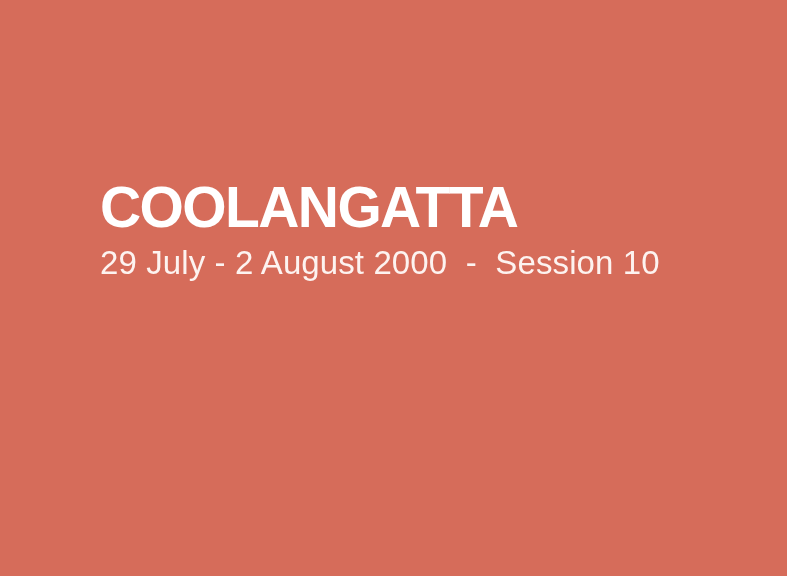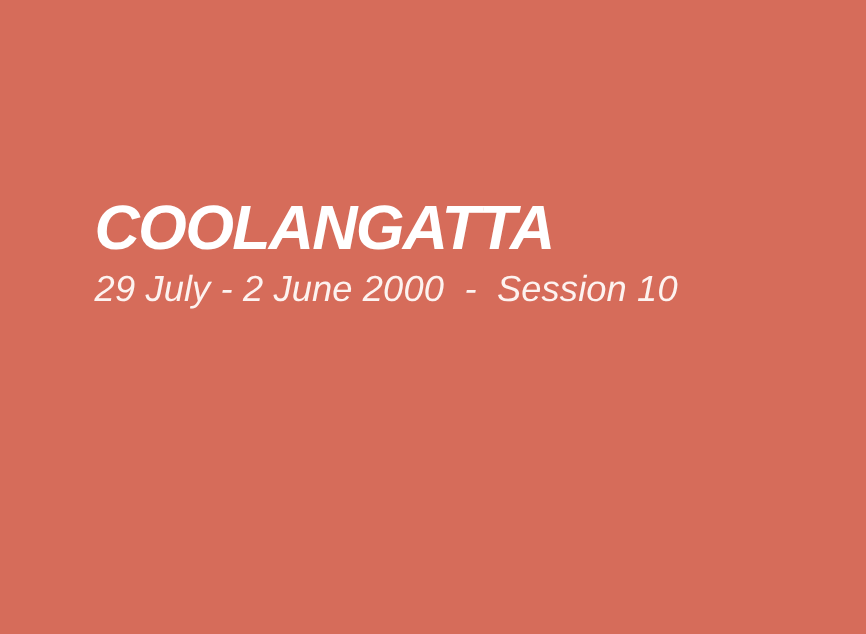--- a/index.html
+++ b/index.html
@@ -20,24 +20,23 @@
     position: relative;
     width: 787px;
     height: 576px;
     background: #d66c5a;
     box-sizing: border-box;
   }
 
   
   #text-block {
     position: absolute;
-    left: 86px;
+    left: 100px;
     top: 180px;
     width: 660px;
-    font-style: italic;
   }
 
   
   #headline {
     margin: 0;
     padding: 0;
     font-family: "Liberation Sans", sans-serif;
     font-weight: 700;
     font-size: 57px;
     line-height: 54px;
@@ -70,17 +69,17 @@
 <body>
 
 <div id="title-card">
 
   <div id="text-block">
 
     <h1 id="headline">
       <span class="headline-line">COOLANGATTA</span>
     </h1>
 
-    <p id="subtitle">29 July - 2 June 2000  -  Session 10</p>
+    <p id="subtitle">29 July - 2 August 2000  -  Session 10</p>
 
   </div>
 
 </div>
 
 </body></html>

